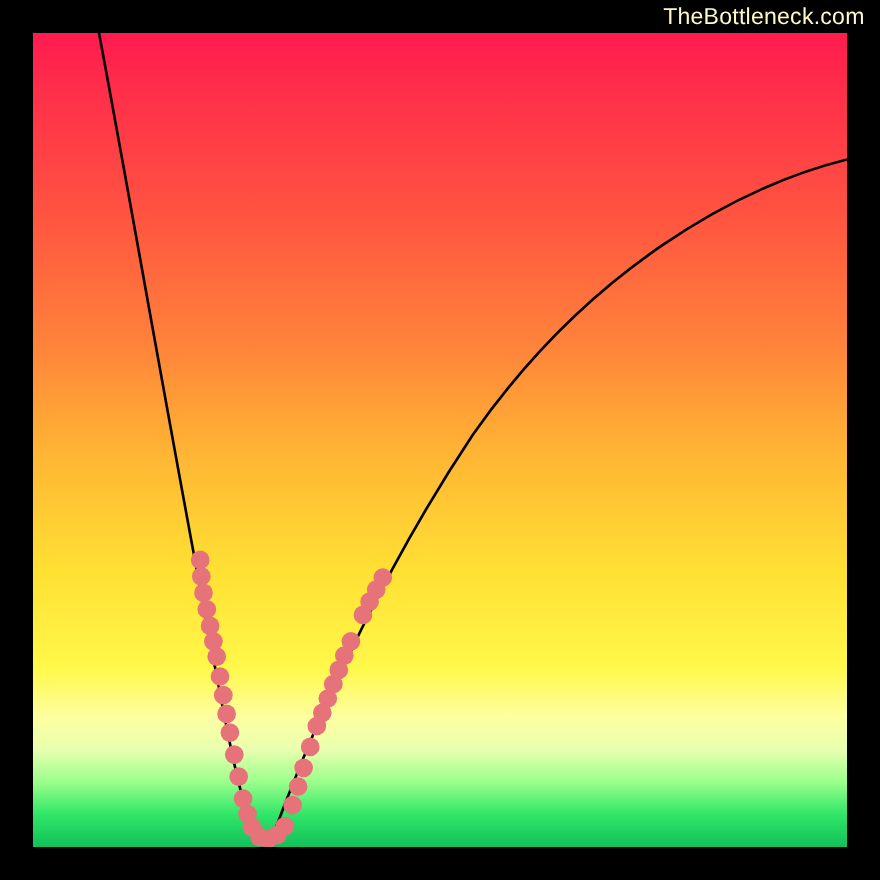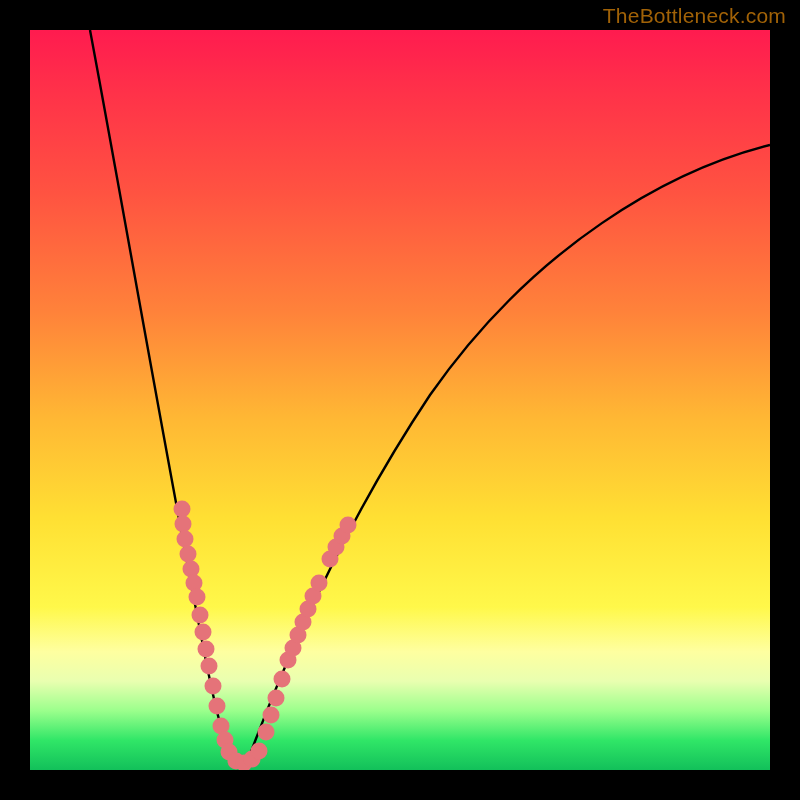--- a/index.html
+++ b/index.html
@@ -41,21 +41,21 @@
       #e9ffb0 88%,
       #9bff8c 92%,
       #30e667 96%,
       #12c05a 100%
     );
   }
   .watermark {
     position: absolute;
     top: 4px;
     right: 14px;
-    color: #a16207;
+    color: #fef9c3;
     font-size: 21px;
     letter-spacing: 0.2px;
     user-select: none;
   }
   svg.curves {
     position: absolute;
     inset: 0;
   }
 </style>
 </head>

